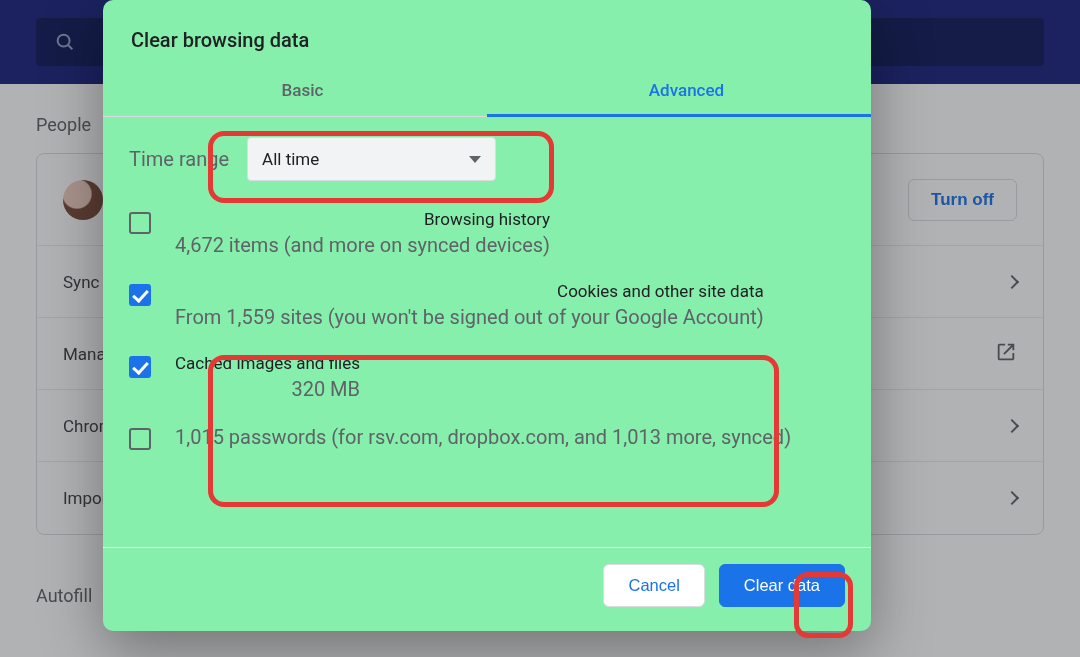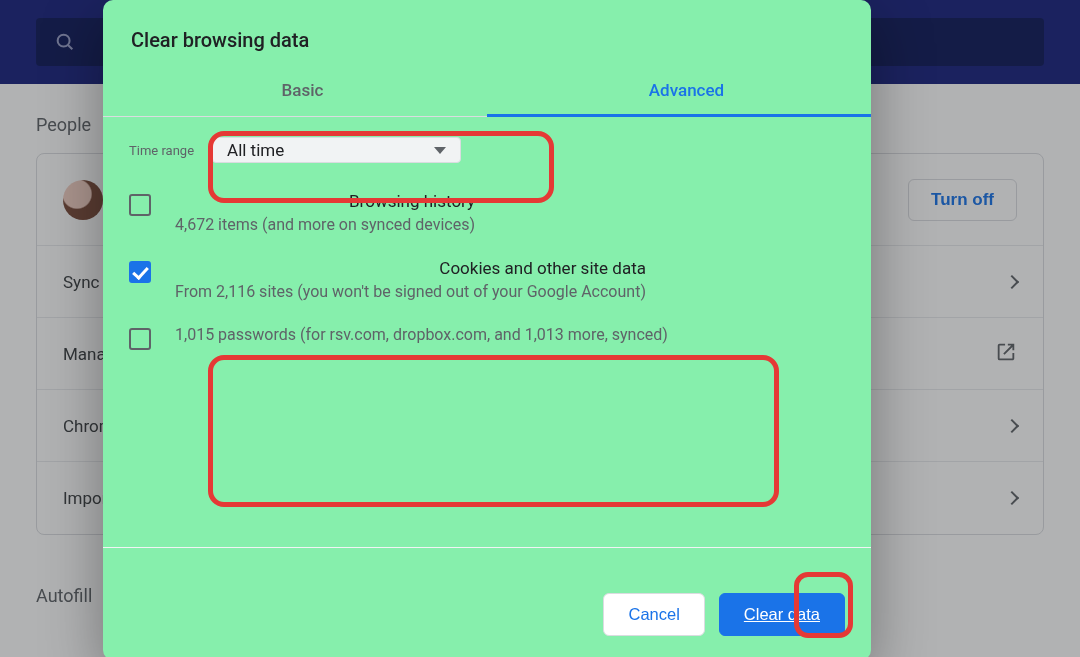--- a/index.html
+++ b/index.html
@@ -136,25 +136,25 @@
   .scroll-area::-webkit-scrollbar-button:vertical:decrement,
   .scroll-area::-webkit-scrollbar-button:vertical:increment {
     height: 16px; background:#f1f3f4;
   }
   .time-row {
     display: flex;
     align-items: center;
     gap: 18px;
     padding: 20px 0 16px 0;
   }
-  .time-label { font-size: 13px; color: #5f6368; }
+  .time-label { font-size: 20px; color: #5f6368; }
   .select {
     border: 1px solid #dadce0;
     background: #f1f3f4;
-    height: 26px;
+    height: 44px;
     border-radius: 4px;
     padding: 0 14px;
     display: flex;
     align-items: center;
     gap: 150px;
     font-size: 17px;
     color: #202124;
     cursor: pointer;
   }
   .select .caret {
@@ -187,46 +187,44 @@
     content: "";
     position: absolute;
     left: 5px; top: 1px;
     width: 6px; height: 12px;
     border-right: 3px solid #fff;
     border-bottom: 3px solid #fff;
     transform: rotate(42deg);
   }
   .check-texts { display:flex; flex-direction:column; gap:4px; }
   .check-title { font-size: 17px; color: #202124; }
-  .check-sub { font-size: 16px; color: #5f6368; }
+  .check-sub { font-size: 20px; color: #5f6368; }
   .dlg-actions {
     display: flex;
     justify-content: flex-end;
     gap: 14px;
     border-top: 1px solid #f1f3f4;
     padding: 16px 26px 24px 26px;
   }
   .btn {
     font-size: 16.5px;
     font-weight: 500;
     padding: 11px 24px;
     border-radius: 6px;
     cursor: pointer;
-    margin-top: 29px;
   }
   .btn-outline {
     background: #fff;
     border: 1px solid #dadce0;
     color: #1a73e8;
   }
   .btn-primary {
     background: #1a73e8;
     border: 1px solid #1a73e8;
     color: #fff;
-    text-decoration: underline;
   }
   
   .annot {
     position: absolute;
     border: 5px solid #e53935;
     border-radius: 16px;
     pointer-events: none;
   }
 </style>
 </head>
@@ -305,24 +303,31 @@
         <div class="check-title">Browsing history</div>
         <div class="check-sub">4,672 items (and more on synced devices)</div>
       </div>
     </div>
 
 
     <div class="check-row">
       <div class="checkbox checked"></div>
       <div class="check-texts">
         <div class="check-title">Cookies and other site data</div>
-        <div class="check-sub">From 2,116 sites (you won't be signed out of your Google Account)</div>
-      </div>
-    </div>
-
+        <div class="check-sub">From 1,559 sites (you won't be signed out of your Google Account)</div>
+      </div>
+    </div>
+
+    <div class="check-row">
+      <div class="checkbox checked"></div>
+      <div class="check-texts">
+        <div class="check-title">Cached images and files</div>
+        <div class="check-sub">320 MB</div>
+      </div>
+    </div>
 
     <div class="check-row">
       <div class="checkbox"></div>
       <div class="check-texts">
         <div class="check-sub">1,015 passwords (for rsv.com, dropbox.com, and 1,013 more, synced)</div>
       </div>
     </div>
   </div>
 
   <div class="dlg-actions">

